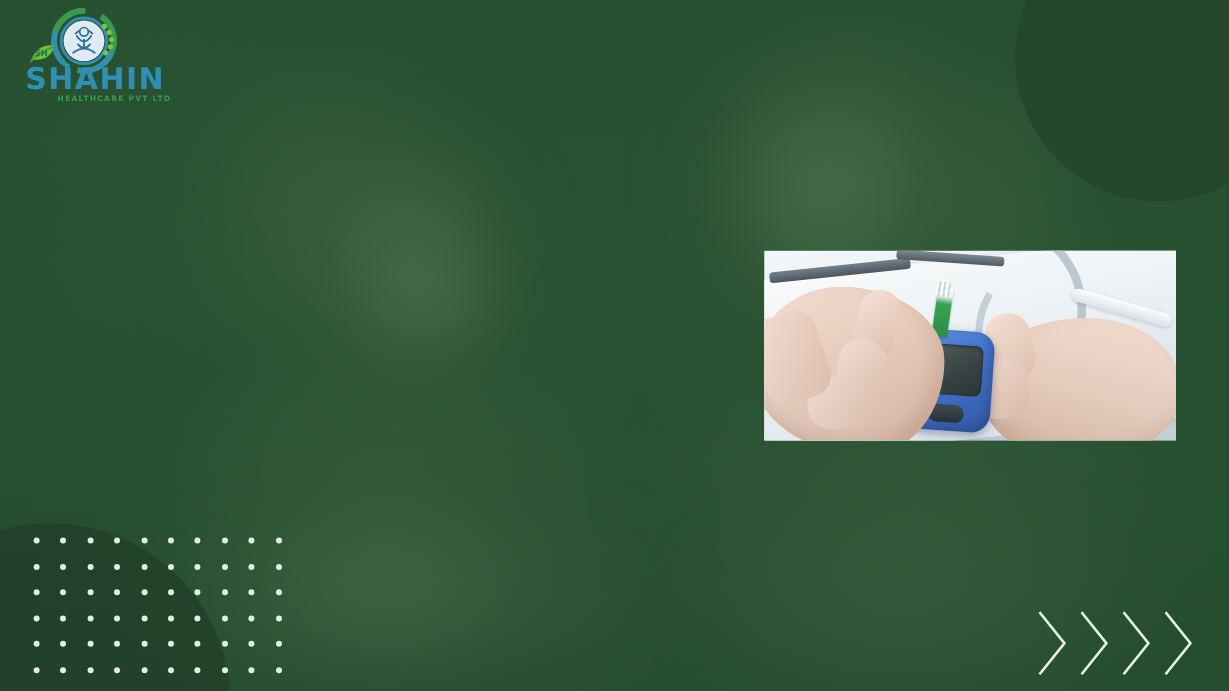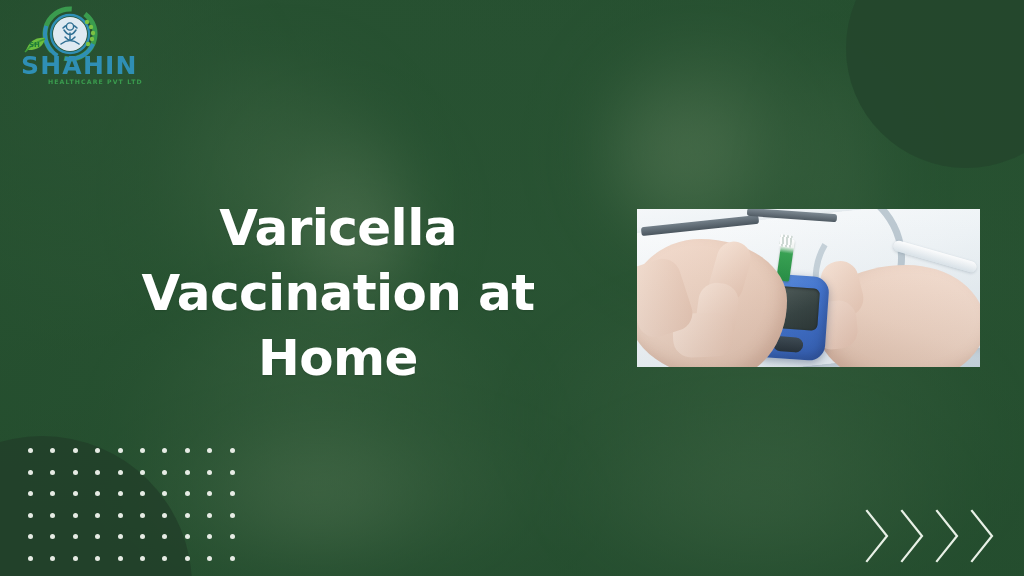--- a/index.html
+++ b/index.html
@@ -403,25 +403,20 @@
       <g>
         <path d="M18 44 q6 -14 19 -12 -2 13 -19 12 z" fill="#6cbf3f"></path>
         <path d="M17 46 q8 -9 20 -13" fill="none" stroke="#3f9c3a" stroke-width="1.4"></path>
         <text x="21" y="41" font-family="DejaVu Sans, sans-serif" font-size="7" font-weight="700" fill="#1e7a3a">SH</text>
       </g>
       <text x="13" y="68" font-family="DejaVu Sans, sans-serif" font-size="25" font-weight="700" letter-spacing="1.2" fill="#2f8fb5">SHAHIN</text>
       <text x="40" y="78" font-family="DejaVu Sans, sans-serif" font-size="6.2" font-weight="700" letter-spacing="1.1" fill="#3a9b4e">HEALTHCARE  PVT LTD</text>
     </svg>
   </div>
 
-  <div class="headline">
-    <span class="ln">Varicella</span>
-    <span class="ln">Vaccination at</span>
-    <span class="ln">Home</span>
-  </div>
 
   <div class="inset">
     <div class="scene">
       <div class="in-paper"></div>
       <div class="in-clipboard"></div>
       <div class="in-line" style="left:16px;  top:64px;  width:120px; transform:rotate(-6deg);"></div>
       <div class="in-line" style="left:20px;  top:84px;  width:108px; transform:rotate(-6deg);"></div>
       <div class="in-line" style="left:250px; top:108px; width:92px;  transform:rotate(-5deg);"></div>
       <div class="in-line" style="left:256px; top:124px; width:80px;  transform:rotate(-5deg);"></div>
       <div class="in-clip-metal"></div>

